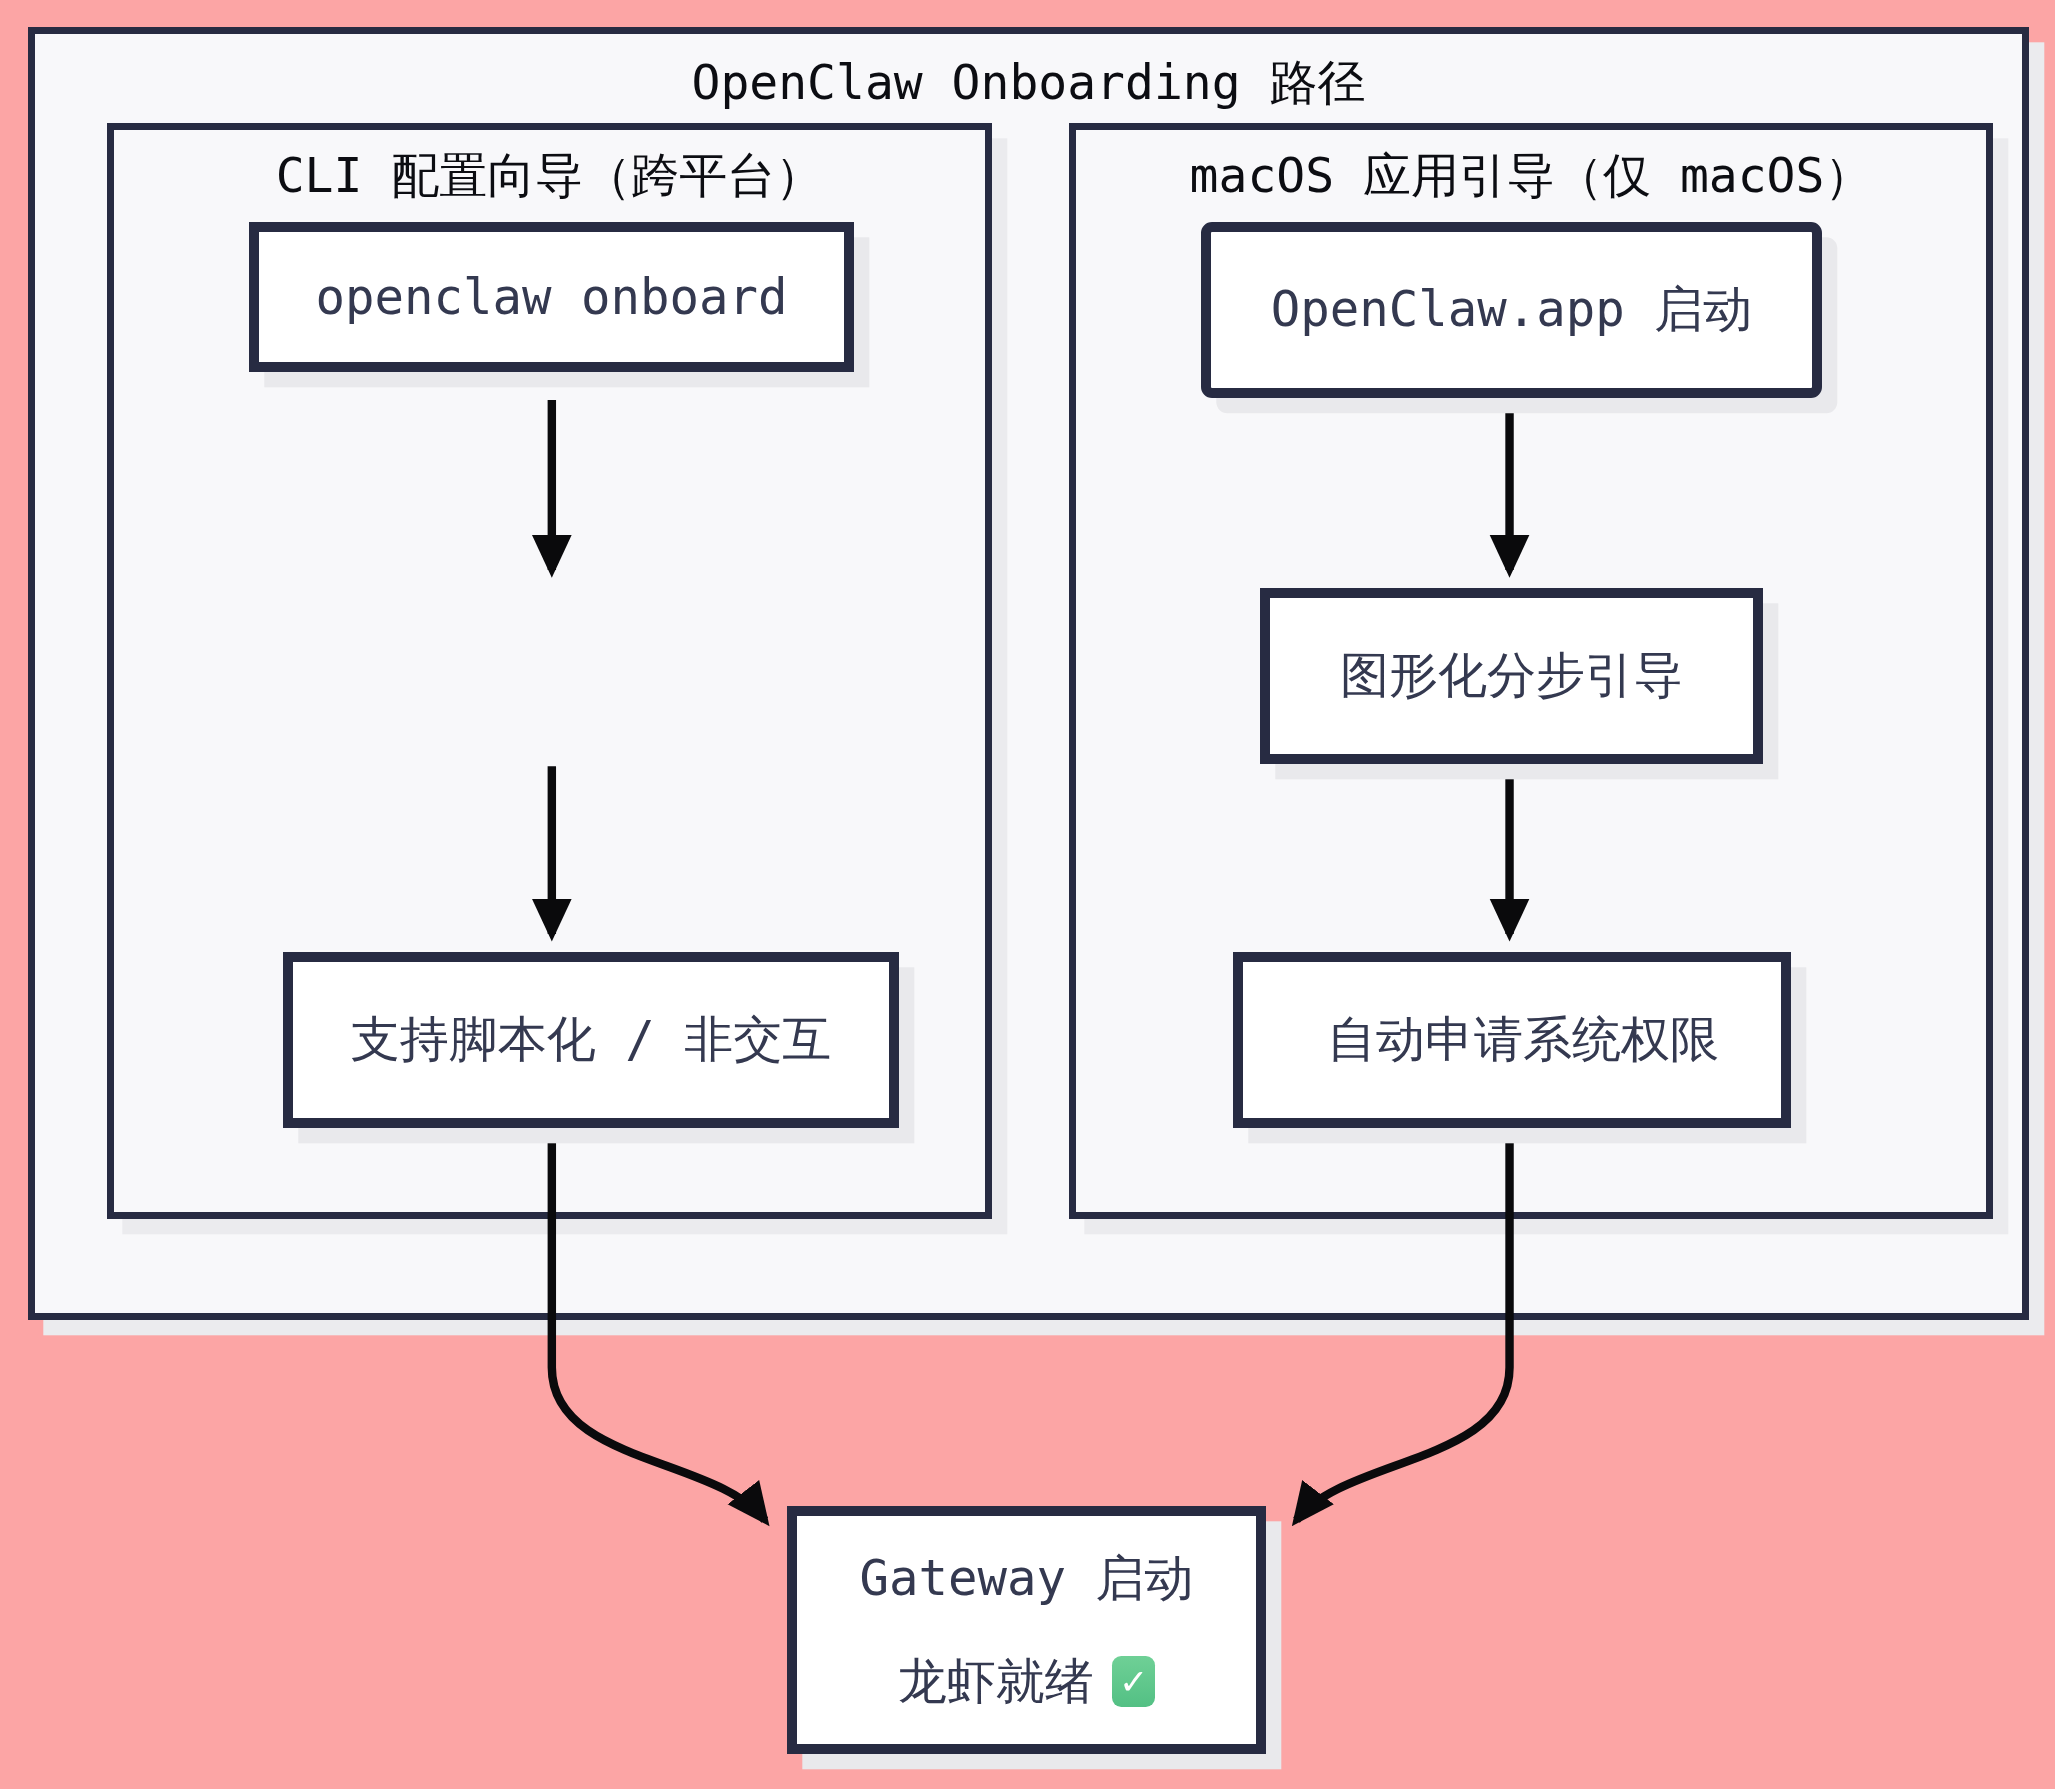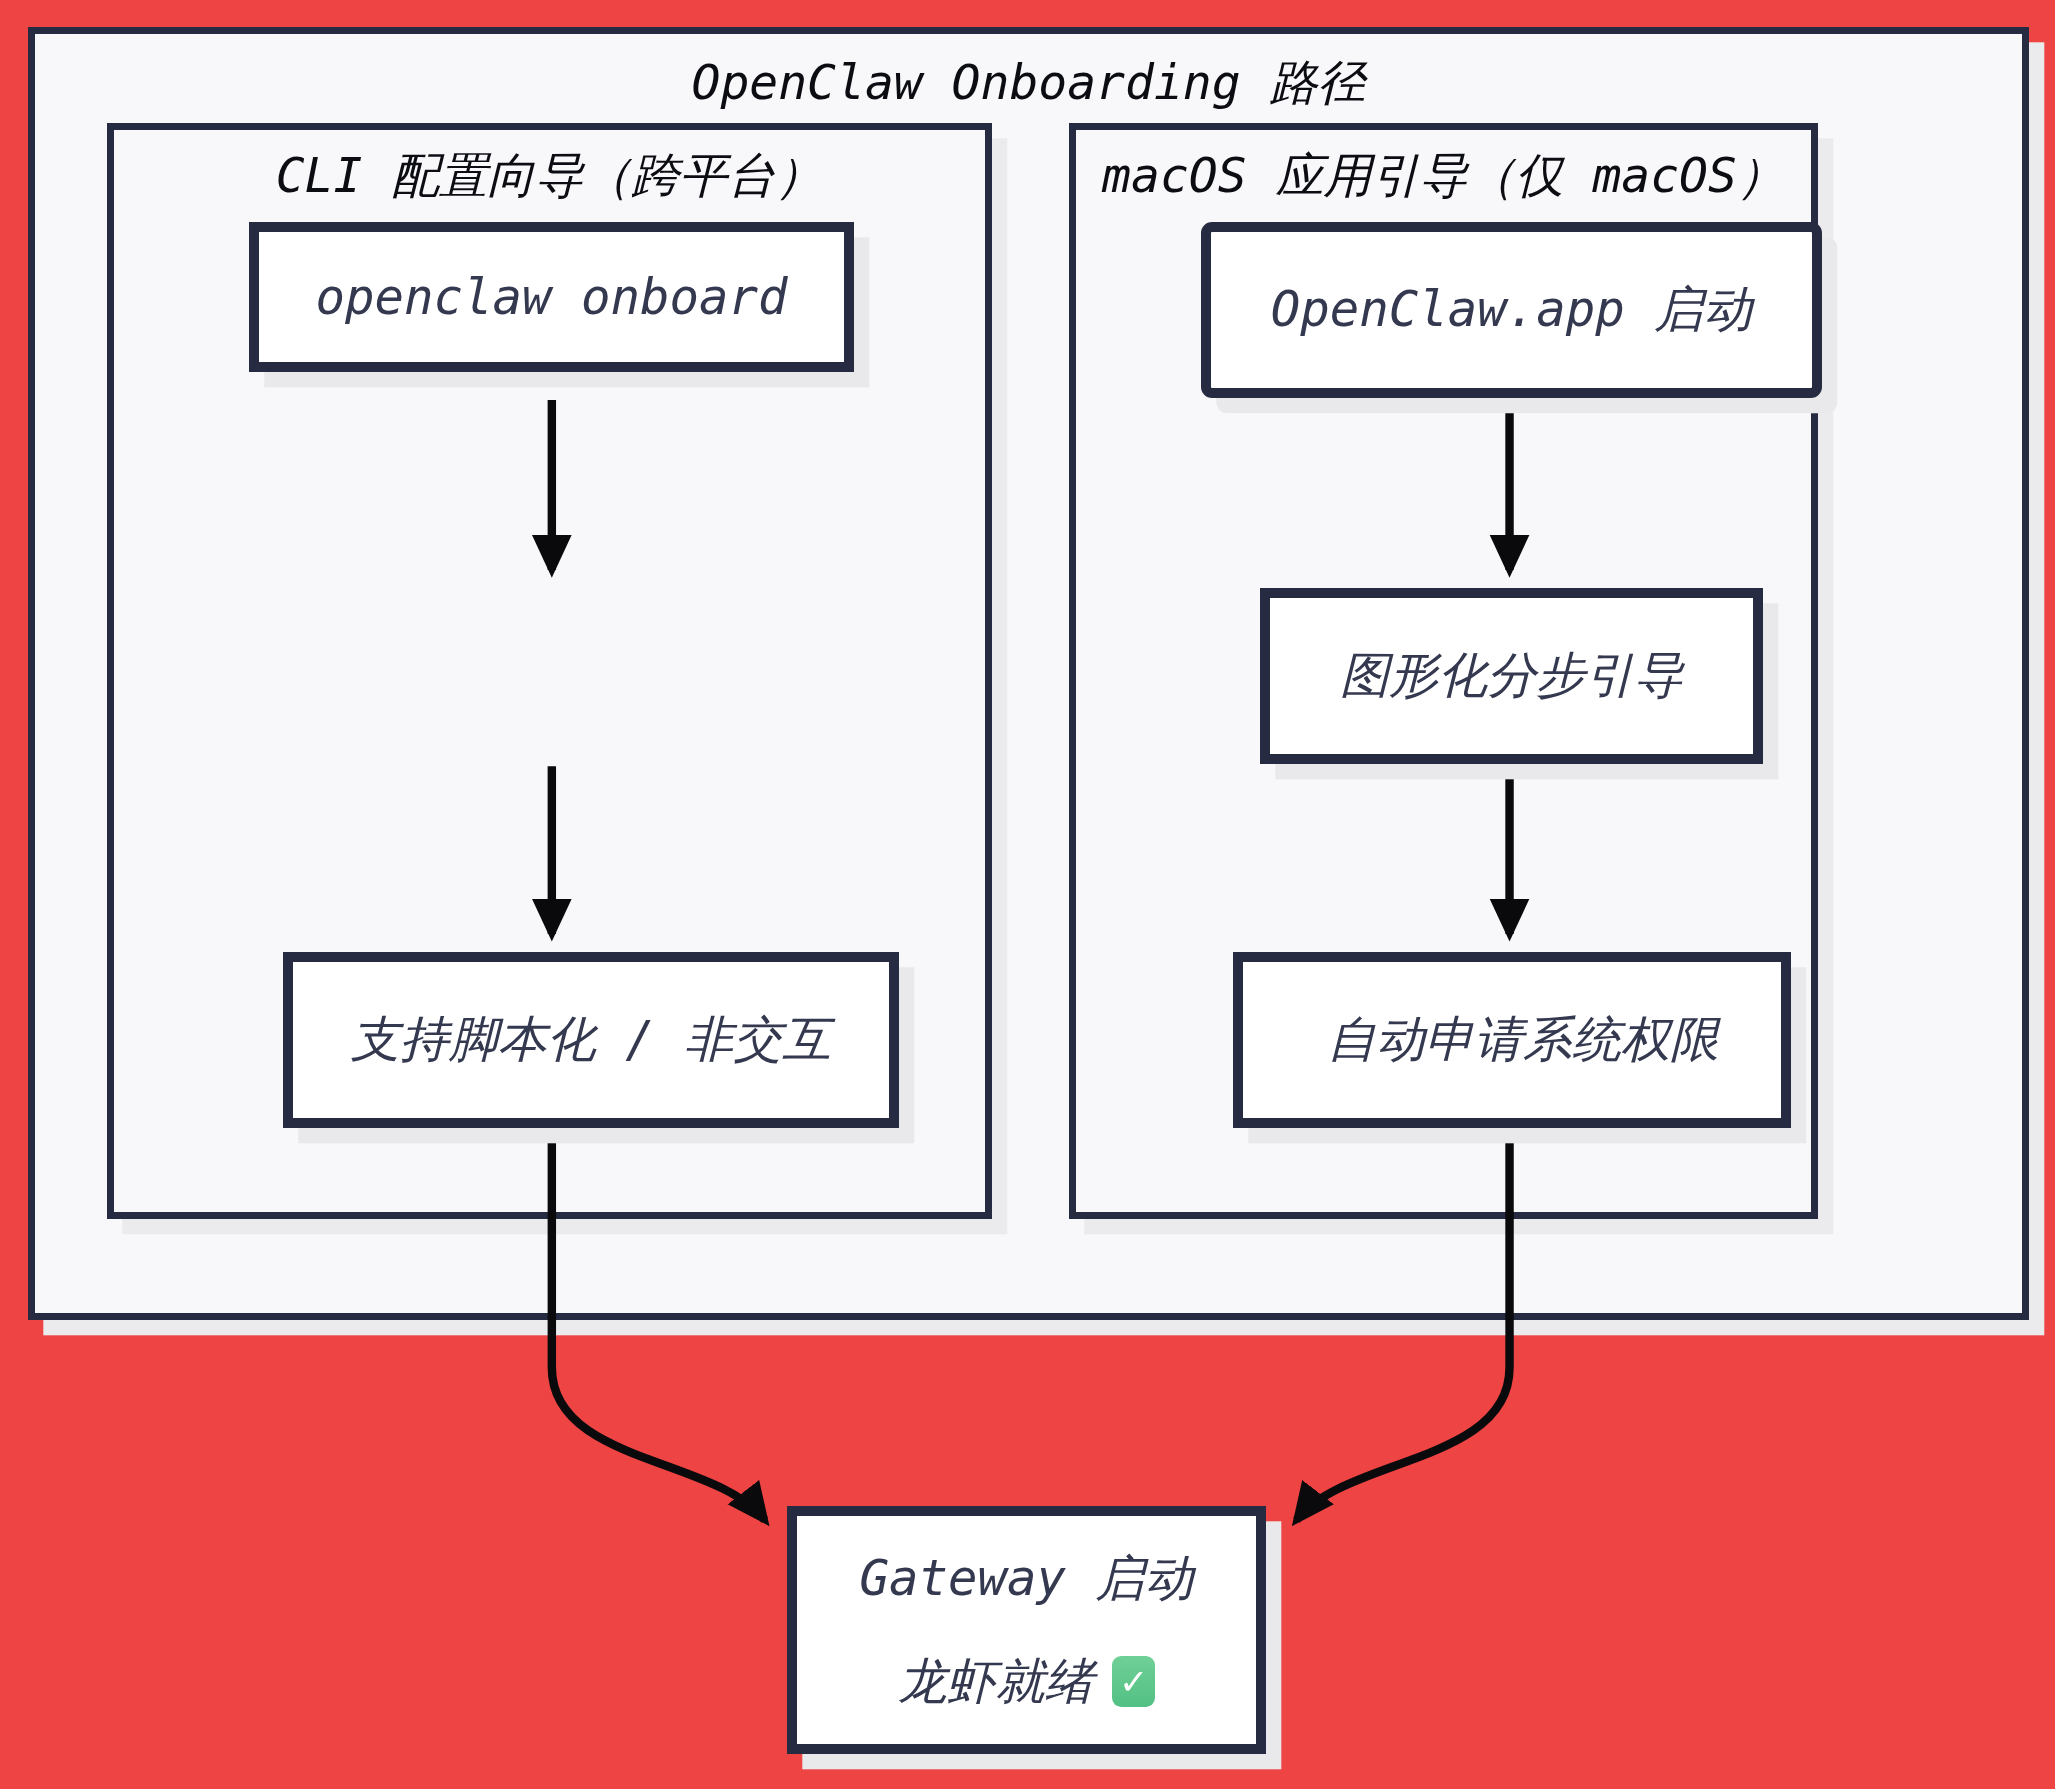--- a/index.html
+++ b/index.html
@@ -4,23 +4,22 @@
 <style>
   * { margin: 0; padding: 0; box-sizing: border-box; }
   html, body { background: #ffffff; }
   body {
     font-family: "DejaVu Sans Mono", "DejaVu Sans", "Liberation Sans", sans-serif;
     width: 2056px; height: 1789px;
   }
   .stage {
     position: relative;
     width: 2056px; height: 1789px;
-    background: #ef4444;
+    background: #fca5a5;
     overflow: hidden;
-    font-style: italic;
   }
   
   .cluster {
     position: absolute;
     background: #f8f8fa;
     border: 7.7px solid #272b42;
     box-shadow: 15.3px 15.3px 0 0 #ebebee;
   }
   .cluster-title {
     position: absolute;
@@ -28,21 +27,21 @@
     text-align: center;
     font-size: 48px;
     font-weight: 500;
     color: #0c0d12;
     letter-spacing: 0px;
     white-space: nowrap;
   }
   #outer { left: 28px; top: 27px; width: 2001px; height: 1293px; }
   #outer > .cluster-title { top: 17px; }
   #sg-cli { left: 107px; top: 123px; width: 885px; height: 1096px; }
-  #sg-macos { left: 1069px; top: 123px; width: 749px; height: 1096px; }
+  #sg-macos { left: 1069px; top: 123px; width: 924px; height: 1096px; }
   #sg-cli > .cluster-title, #sg-macos > .cluster-title { top: 13.8px; }
 
   
   .node {
     position: absolute;
     background: #ffffff;
     border: 10px solid #272b42;
     box-shadow: 15.3px 15.3px 0 0 #e9e9ec;
     display: flex;
     flex-direction: column;

